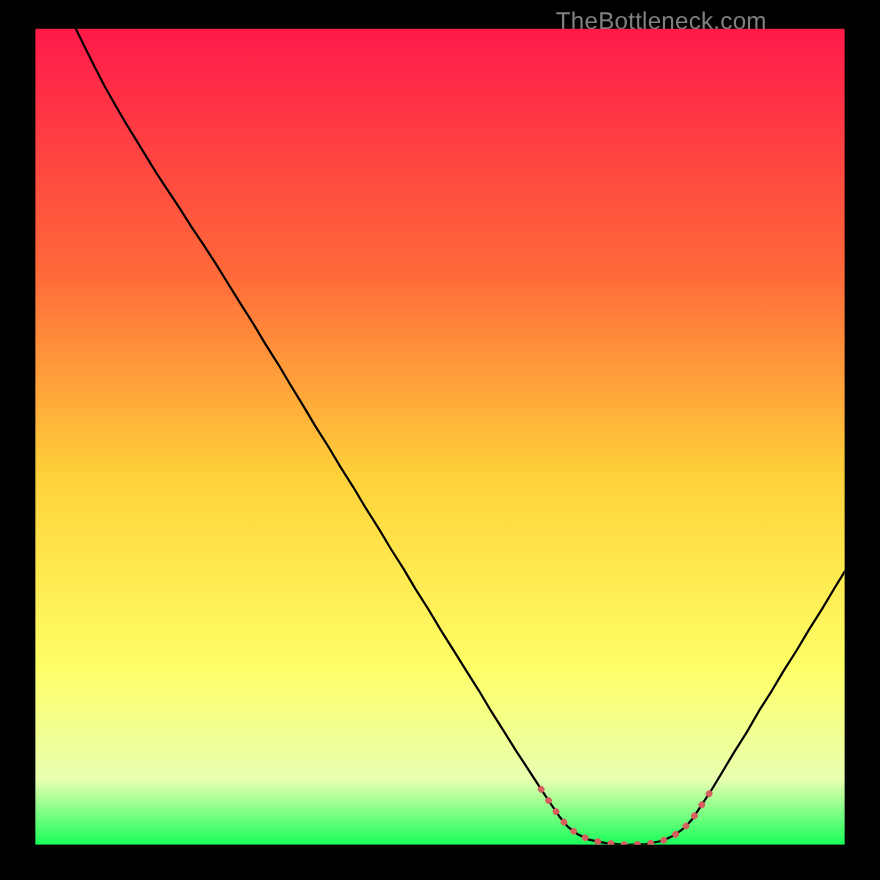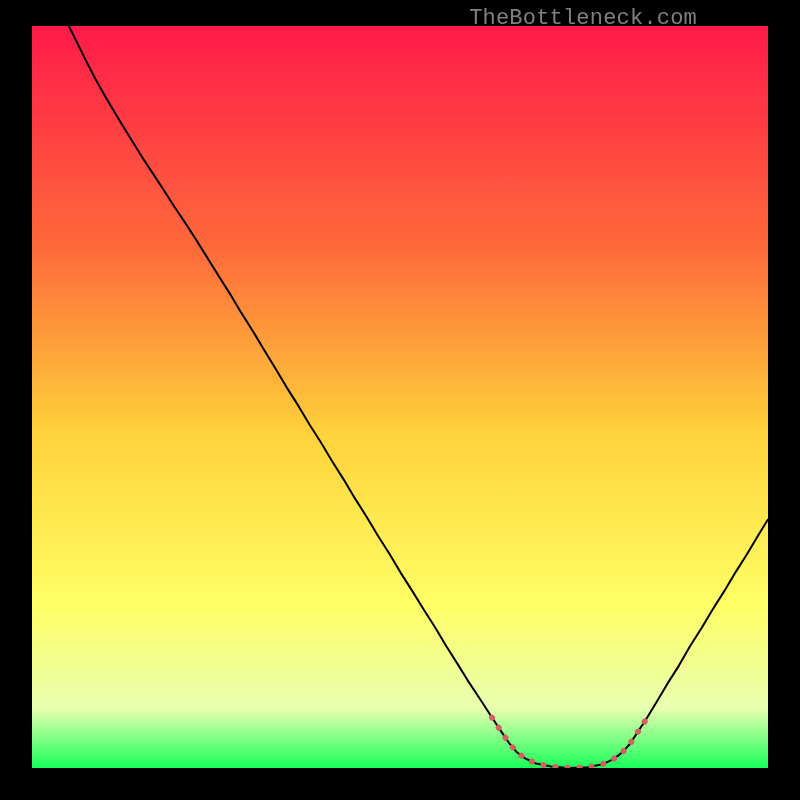--- a/index.html
+++ b/index.html
@@ -1,17 +1,17 @@
 <!DOCTYPE html>
 <html><head>
 <meta charset="utf-8">
 <style>
   * { margin: 0; padding: 0; box-sizing: border-box; }
   html, body { width: 800px; height: 800px; background: #000; font-family: Arial, sans-serif; }
-  .container { width: 707px; height: 800px; position: relative; background: #000; font-family: Liberation Mono, monospace; }
+  .container { width: 707px; height: 800px; position: relative; background: #000; }
   .watermark {
     position: absolute;
     top: 6px;
     right: 10px;
     color: #808080;
     font-size: 22px;
     font-weight: 500;
     letter-spacing: 0.2px;
   }
   .plot-area {

